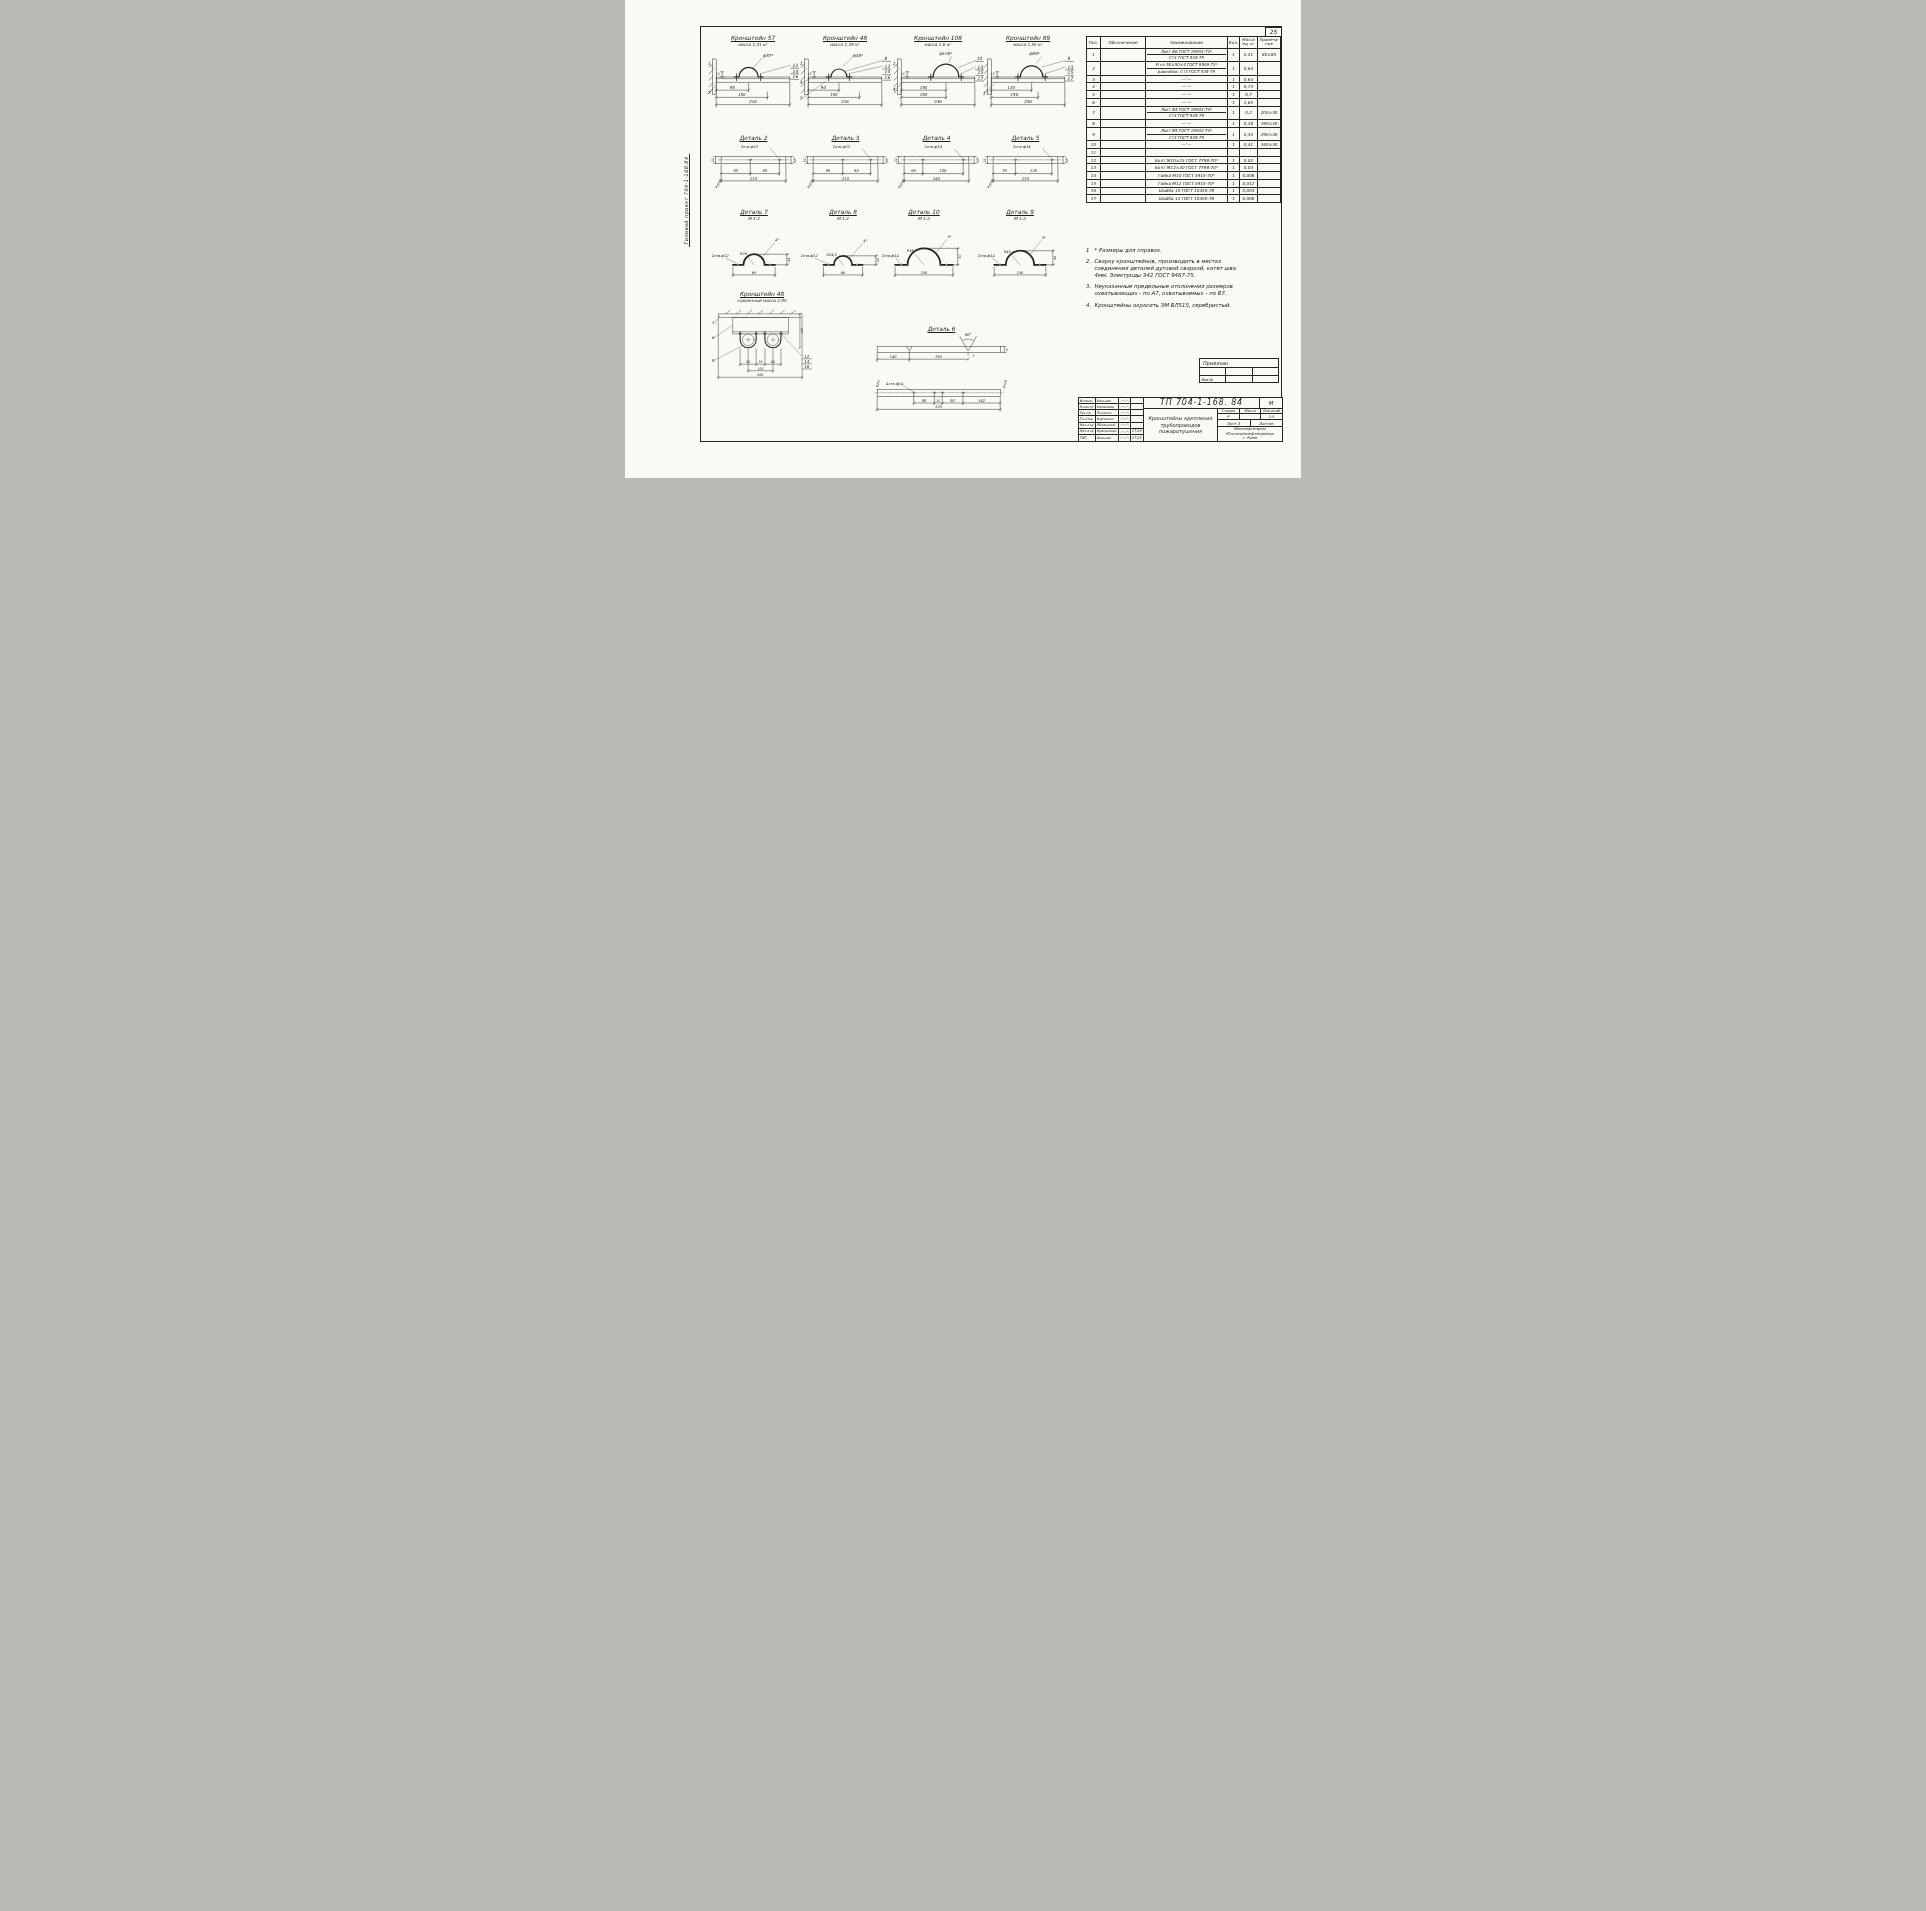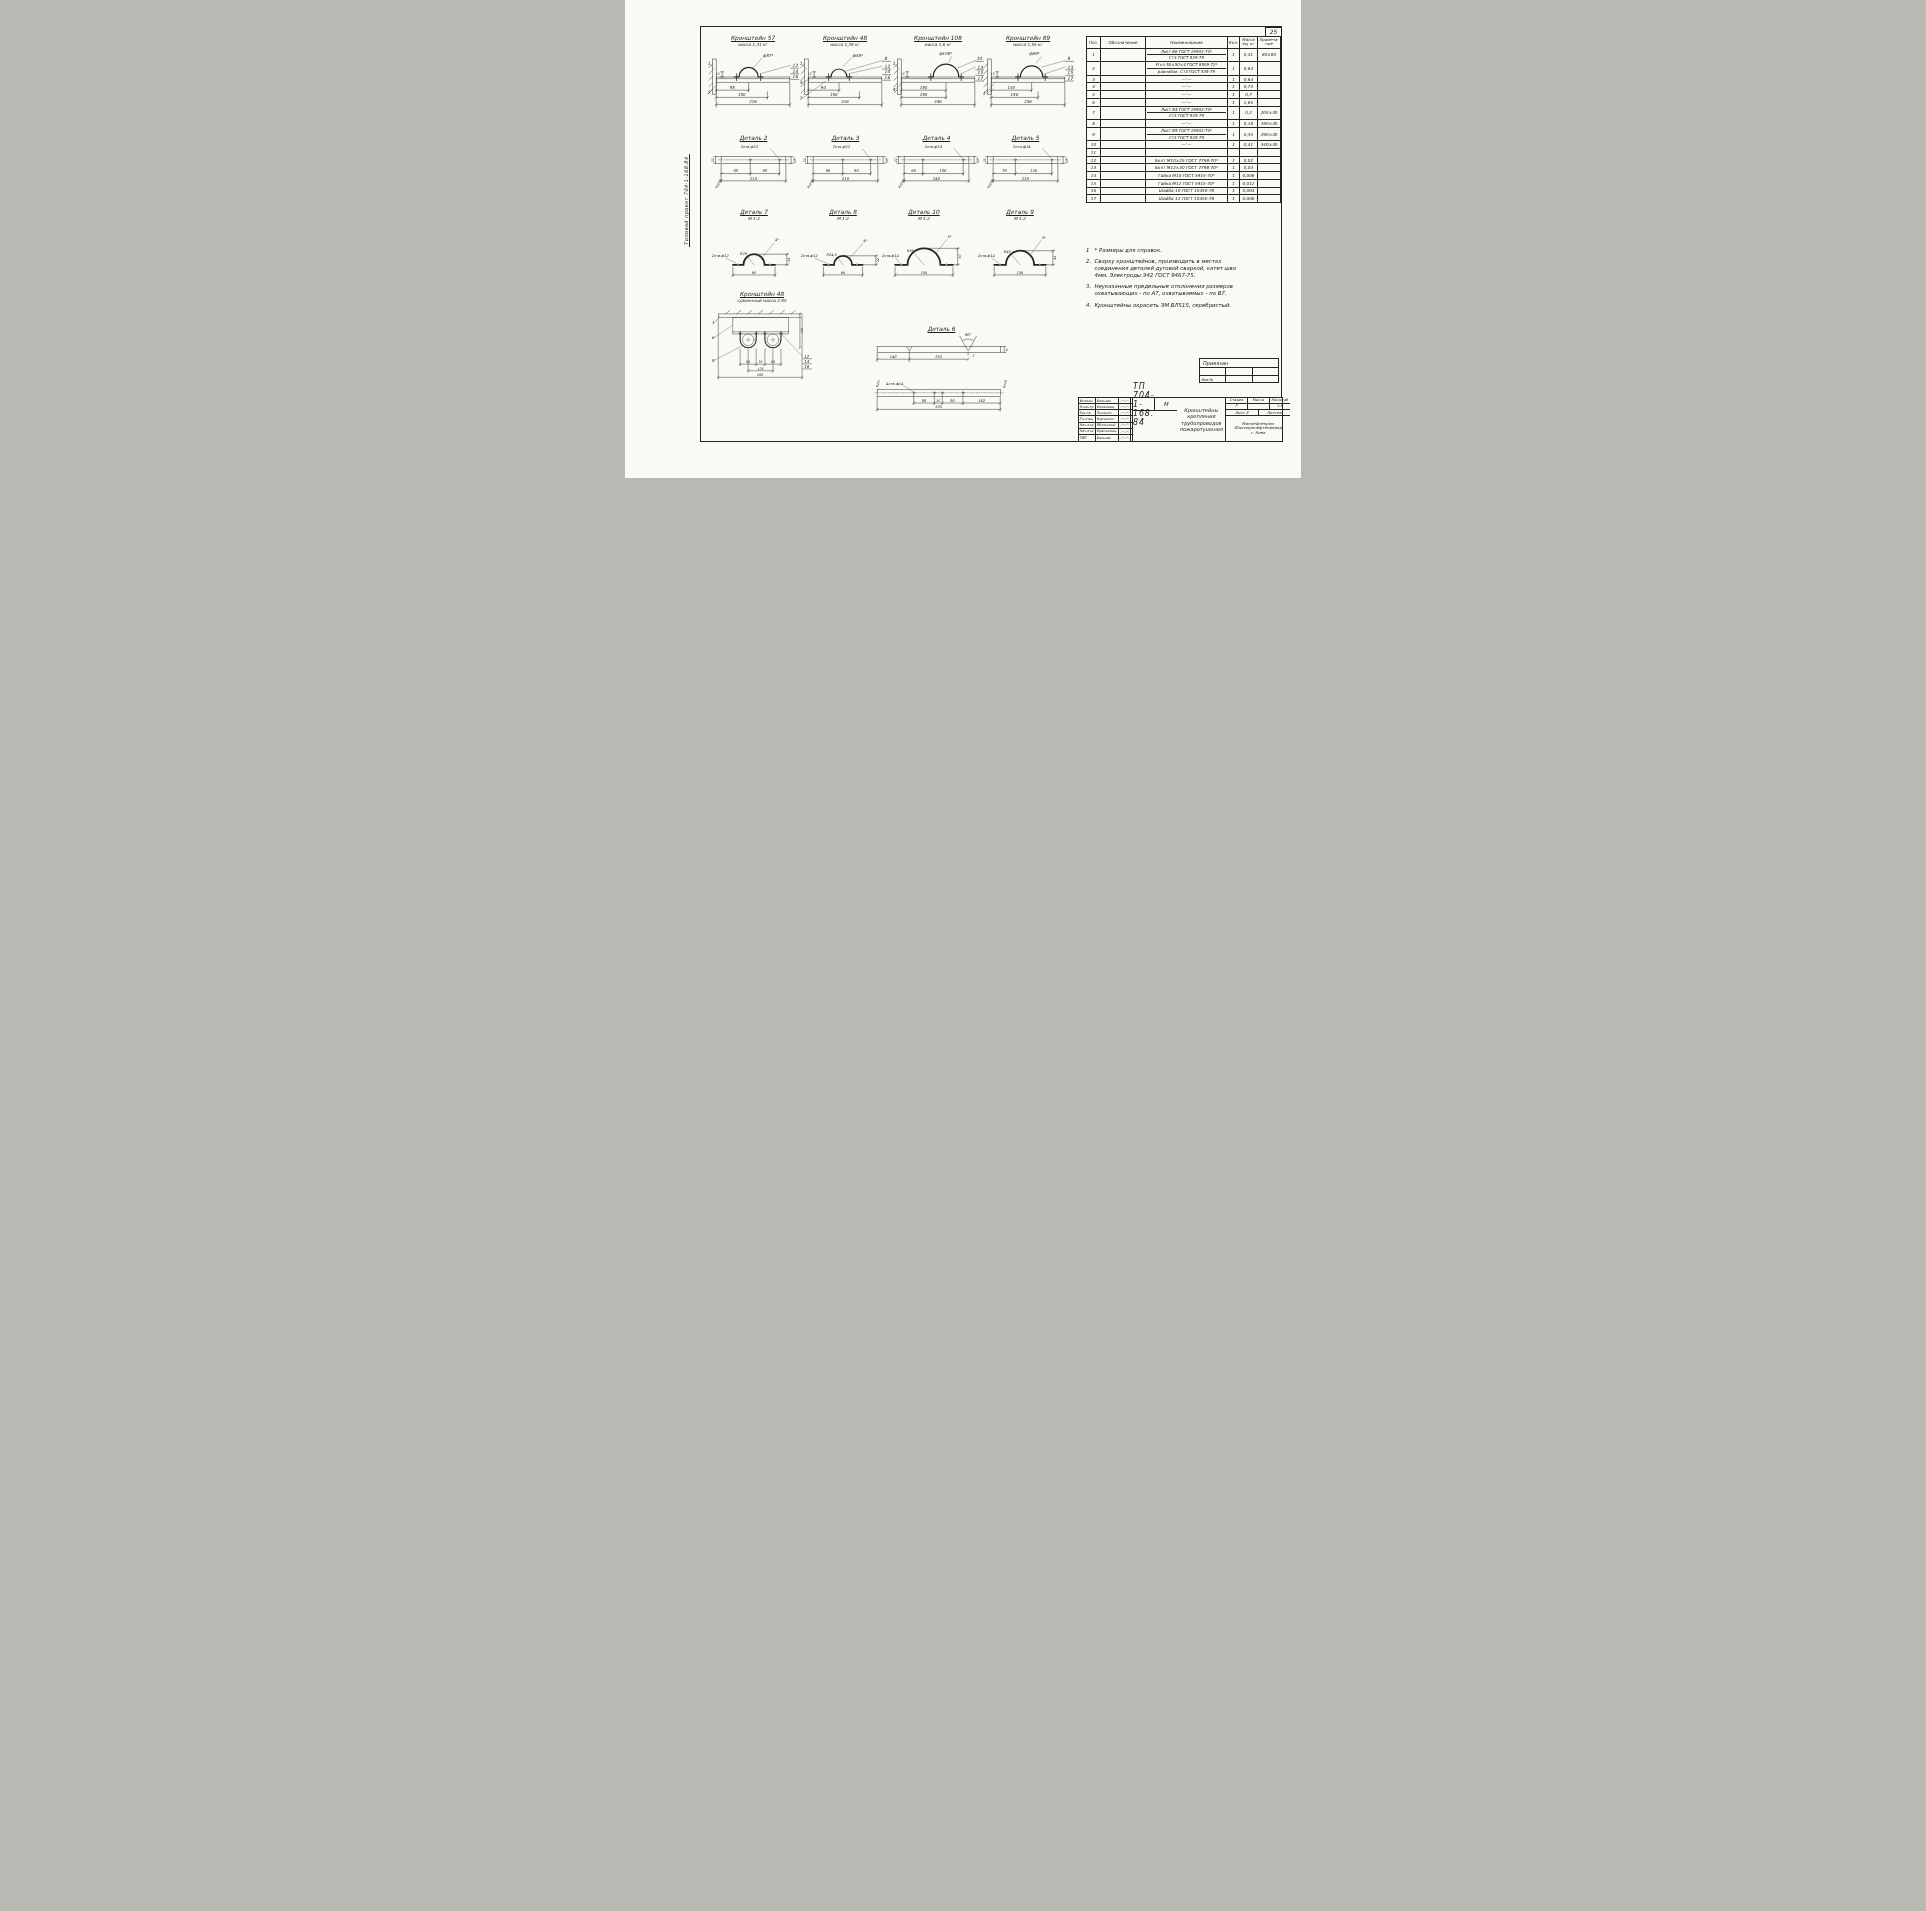--- a/index.html
+++ b/index.html
@@ -44,21 +44,21 @@
 .bb-r3{height:7px;display:flex;font-size:3.5px}
 .bb-r3 span{flex:1;border-right:0.4px solid #26261f;display:flex;align-items:center;padding-left:1.5px}
 .bb-r3 span:last-child{border-right:none}
 .tblock{position:absolute;left:453px;top:397px;width:205px;height:45px;border:1px solid #26261f;display:flex;font-style:italic;background:#faf9f4}
 .tb-left{width:65px;border-right:0.6px solid #26261f;display:grid;grid-template-rows:repeat(7,1fr)}
 .p-row{display:grid;grid-template-columns:17px 23px 12.3px 1fr;border-bottom:0.4px solid #26261f;font-size:3.3px;align-items:stretch}
 .p-row:last-child{border-bottom:none}
 .p-row span{border-right:0.4px solid #26261f;display:flex;align-items:center;padding-left:0.8px;overflow:hidden}
 .p-row span:last-child{border-right:none}
 .sigsvg{width:9.2px;height:3.5px;margin:auto}
-.tb-right{flex:1;display:flex;flex-direction:row}
+.tb-right{flex:1;display:flex;flex-direction:column}
 .tb-doc{height:13px;border-bottom:0.6px solid #26261f;display:flex}
 .tb-num{flex:1;display:flex;align-items:center;justify-content:center;font-size:8px;letter-spacing:0.8px}
 .tb-m{width:23px;border-left:0.4px solid #26261f;display:flex;align-items:center;justify-content:center;font-size:5.4px}
 .tb-low{flex:1;display:flex}
 .tb-title{flex:1;display:flex;align-items:center;justify-content:center;text-align:center;font-size:5px;line-height:1.3;padding:0.8px 2.3px}
 .tb-grid{width:65px;border-left:0.4px solid #26261f;display:flex;flex-direction:column;font-size:3.5px}
 .tb-3,.tb-2{display:flex;border-bottom:0.4px solid #26261f}
 .tb-3 span,.tb-2 span{flex:1;text-align:center;border-right:0.4px solid #26261f;padding:0.4px 0}
 .tb-3 span:last-child,.tb-2 span:last-child{border-right:none}
 .tb-2 span{font-size:3.9px}

